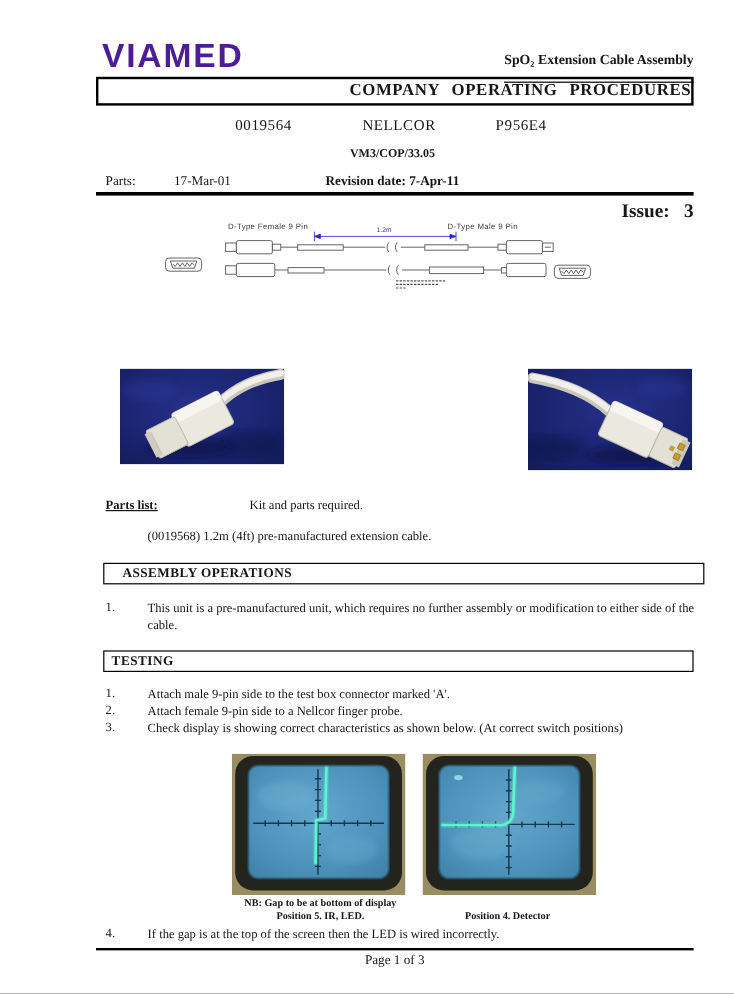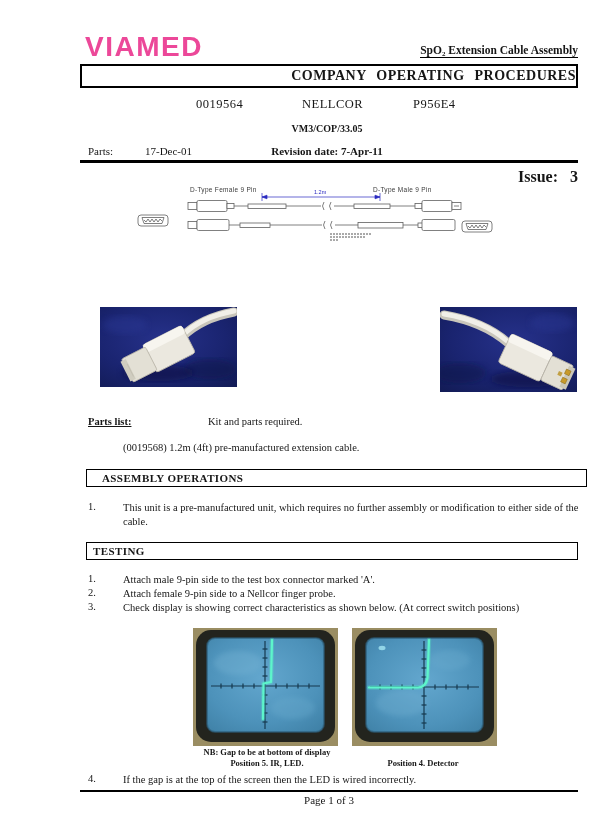--- a/index.html
+++ b/index.html
@@ -4,25 +4,25 @@
 <style>
   html,body{margin:0;padding:0;background:#888;}
   .page{
     position:relative;width:612px;height:828px;margin:0 auto;
     background:#ffffff;overflow:hidden;
     font-family:"Liberation Serif",serif;color:#161616;
   }
   .abs{position:absolute;}
   .logo{
     left:85px;top:31px;font-family:"Liberation Sans",sans-serif;
-    font-weight:700;font-size:28px;letter-spacing:1.5px;color:#ec4899;
+    font-weight:700;font-size:28px;letter-spacing:1.5px;color:#4c1d95;
   }
   .product-title{
     top:44px;right:34px;font-size:11.5px;font-weight:bold;
-    border-bottom:1.5px solid #000;padding-bottom:1px;
+    border-bottom:1.5px solid #000;padding-bottom:12px;
   }
   .banner-box{
     left:80px;top:64px;width:494px;border:2px solid #000;
     text-align:right;font-size:14px;font-weight:bold;
     padding:2px 0;word-spacing:6px;letter-spacing:.5px;
   }
   .part-number{left:196px;top:97px;font-size:12.5px;letter-spacing:.5px;}
   .manufacturer{left:302px;top:97px;font-size:12.5px;letter-spacing:.5px;}
   .model{left:413px;top:97px;font-size:12.5px;letter-spacing:.5px;}
   .doc-ref{left:80px;top:123px;width:494px;text-align:center;font-size:10px;font-weight:bold;}
@@ -55,21 +55,21 @@
 <div class="page">
 
   <div class="abs logo">VIAMED</div>
   <div class="abs product-title">SpO₂ Extension Cable Assembly</div>
   <div class="abs banner-box">COMPANY OPERATING PROCEDURES</div>
   <div class="abs part-number">0019564</div>
   <div class="abs manufacturer">NELLCOR</div>
   <div class="abs model">P956E4</div>
   <div class="abs doc-ref">VM3/COP/33.05</div>
   <div class="abs date-label">Parts:</div>
-  <div class="abs date-value">17-Dec-01</div>
+  <div class="abs date-value">17-Mar-01</div>
   <div class="abs revision">Revision date: 7-Apr-11</div>
   <div class="abs issue">
     <span>Issue:</span><span class="gap"></span><span>3</span>
   </div>
   <div class="abs rule-thick"></div>
 
   <div class="abs diagram">
     <svg width="440" height="78" viewBox="0 0 440 78">
       <g stroke="#5f5f5f" stroke-width="0.8" fill="none">
 

